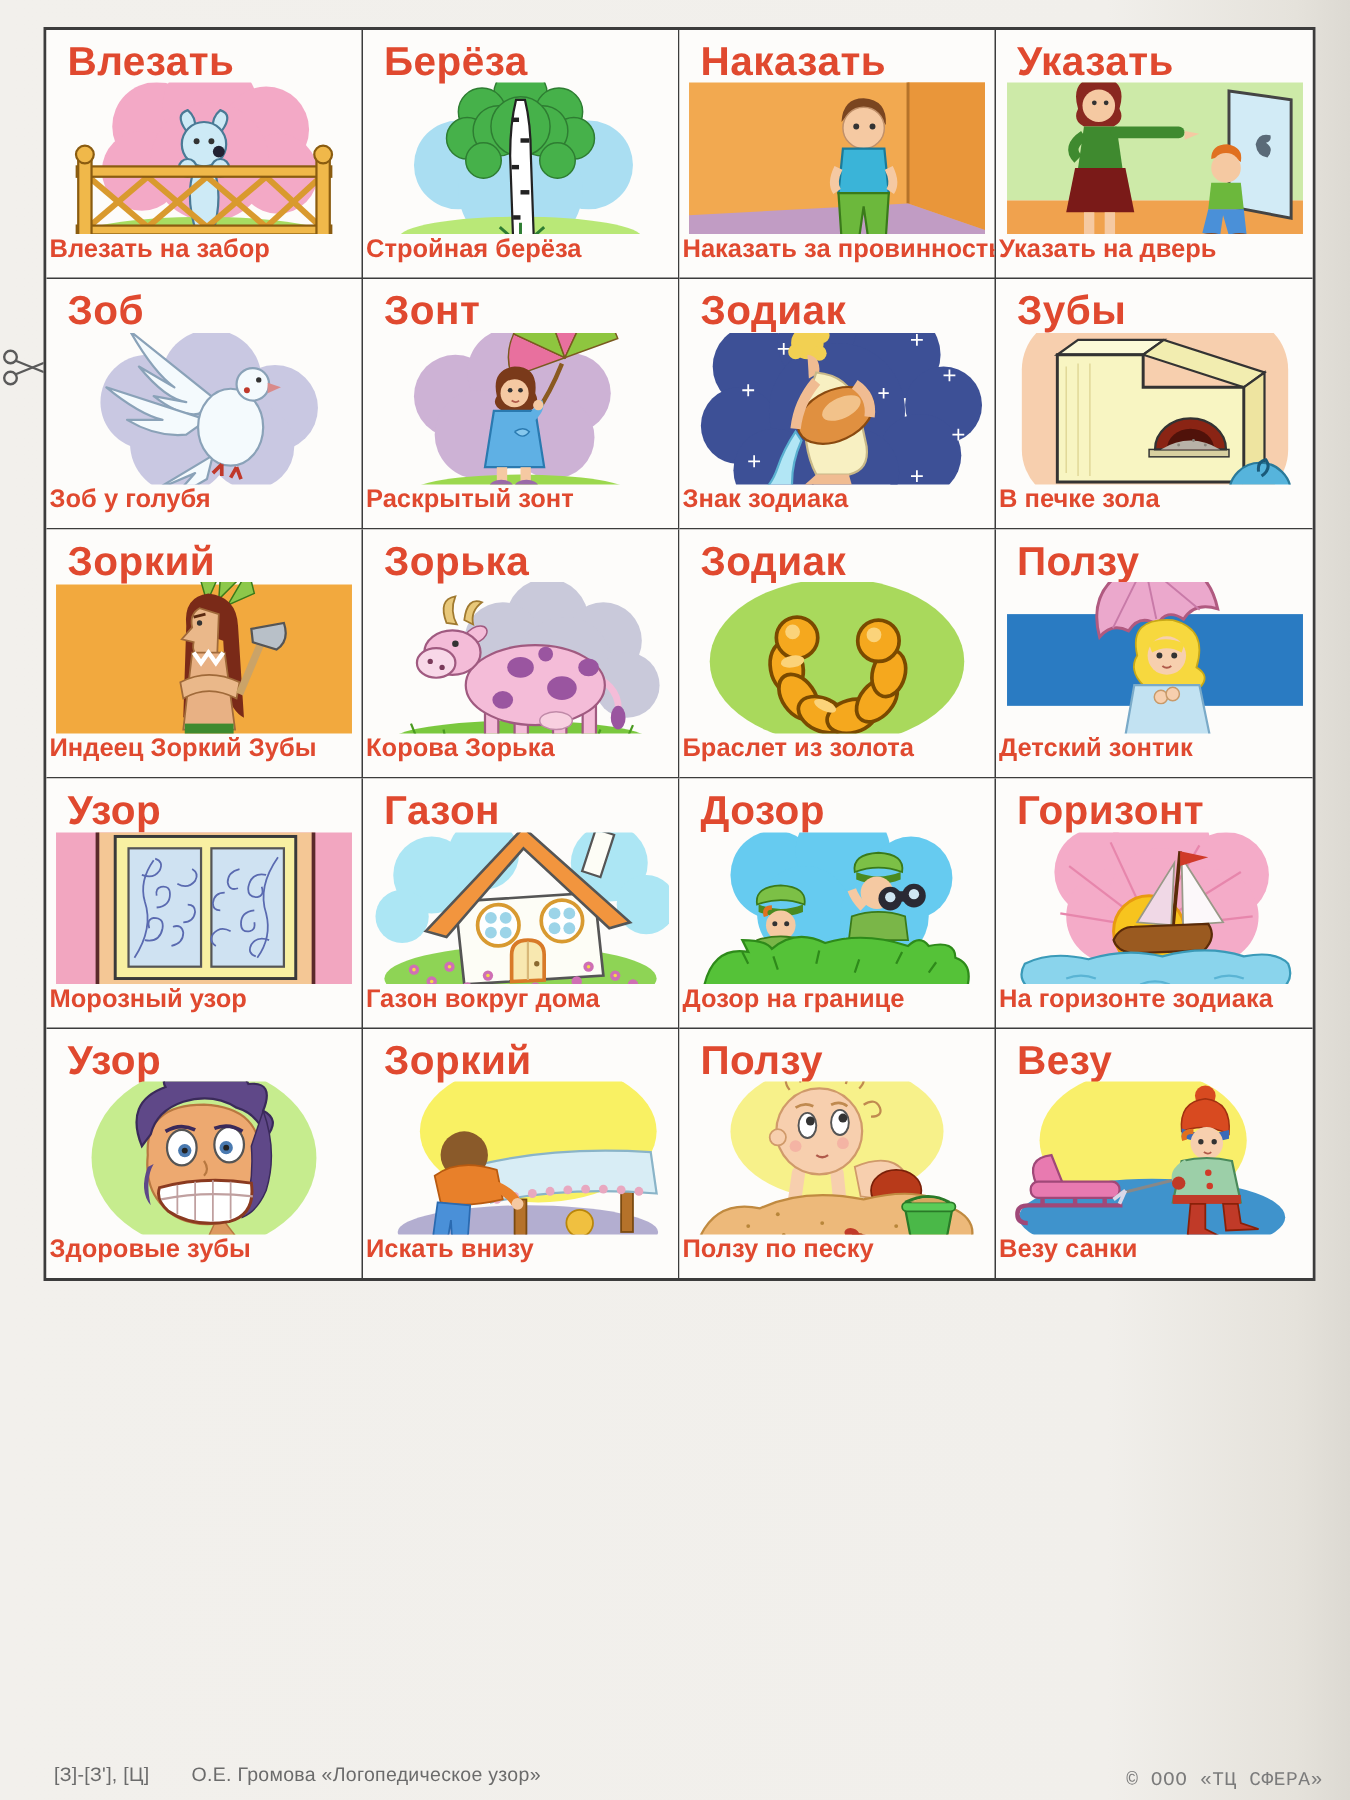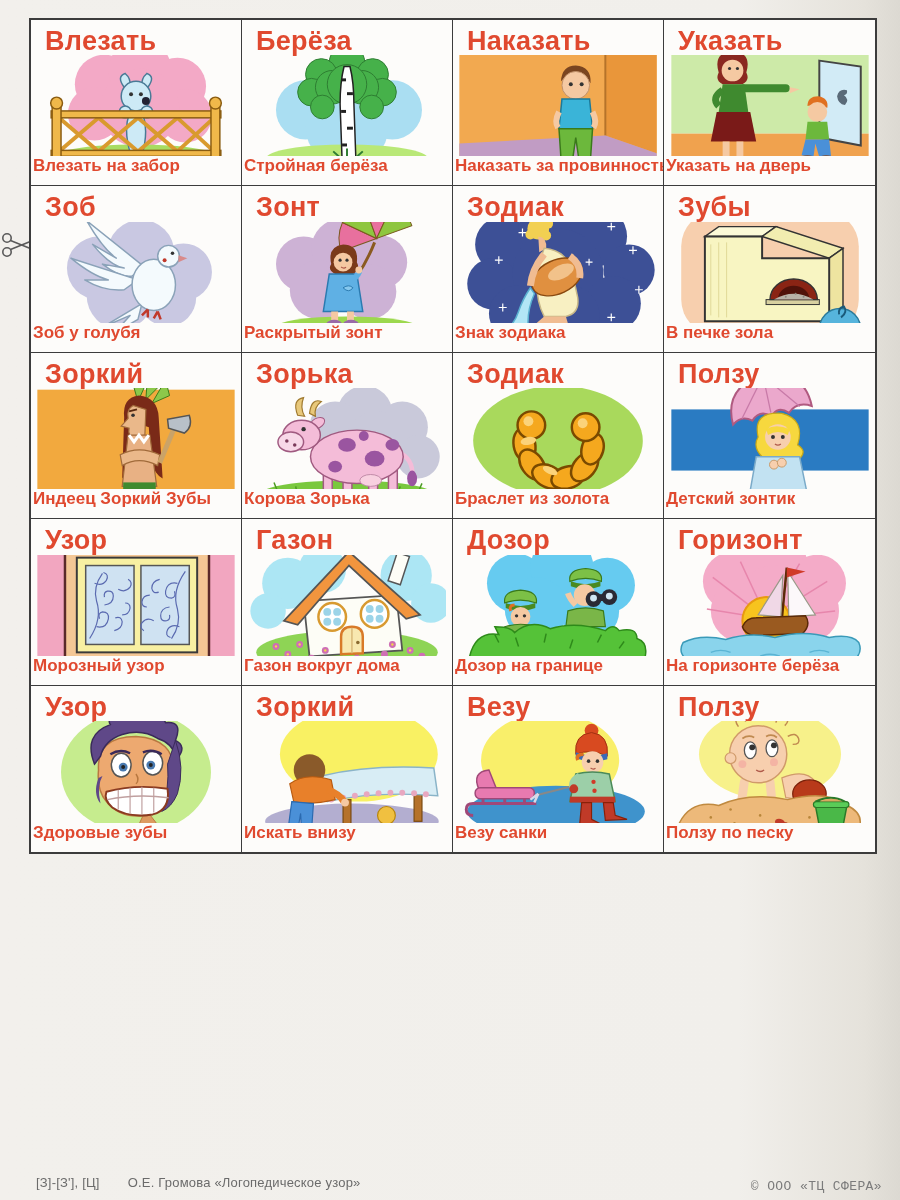--- a/index.html
+++ b/index.html
@@ -642,21 +642,21 @@
           <path d="M117 36 L136 40 L117 46 Z" fill="#d03a28"></path>
           <path d="M72 96 Q76 87 86 87 L136 85 Q142 94 133 103 L84 105 Q74 103 72 96 Z" fill="#9a5a20" stroke="#5a2a08" stroke-width="1.5"></path>
           <path d="M12 112 Q30 103 55 109 Q80 101 105 107 Q135 99 160 107 Q182 103 190 112 Q195 124 182 132 Q150 141 100 139 Q50 141 20 132 Q5 124 12 112 Z" fill="#8ad4ec" stroke="#3a9ab8" stroke-width="1.5"></path>
           <g stroke="#5ab4d4" stroke-width="1.5" fill="none">
             <path d="M40 122 q10 -4 20 0"></path>
               <path d="M90 126 q10 -4 20 0"></path>
               <path d="M140 122 q10 -4 20 0"></path>
           </g>
         </svg>
       </div>
-      <div class="card-caption">На горизонте берёза</div>
+      <div class="card-caption">На горизонте зодиака</div>
     </div>
 
     <div class="card">
       <div class="card-title">Узор</div>
       <div class="card-illo">
         <svg width="198" height="146" viewBox="0 0 200 148">
           <ellipse cx="100" cy="74" rx="76" ry="62" fill="#c6ec8e"></ellipse>
           <path d="M110 112 L130 138 L98 138 Z" fill="#dd9a60" stroke="#b87840" stroke-width="1"></path>
           <path d="M62 72 Q60 38 100 38 Q140 40 138 76 Q138 106 112 118 Q84 122 70 104 Q60 92 62 72 Z" fill="#eda970" stroke="#b87840" stroke-width="1.5"></path>
           <path d="M58 66 Q46 36 74 26 Q68 16 94 20 Q90 10 114 18 Q122 8 130 24 Q148 22 140 42 Q152 48 142 60 Q136 44 122 40 Q106 30 86 36 Q68 42 64 58 Z" fill="#5f4888" stroke="#3a2a5a" stroke-width="1.5"></path>
@@ -712,57 +712,20 @@
           <circle cx="98" cy="105" r="4" fill="#f5c9a2"></circle>
           <path d="M44 104 L66 106 L64 134 L54 134 L53 116 L50 134 L40 134 Z" fill="#4a90d8" stroke="#2a6ab0" stroke-width="1.2"></path>
           <ellipse cx="46" cy="136" rx="9" ry="4" fill="#3fae4a"></ellipse>
           <ellipse cx="60" cy="136" rx="9" ry="4" fill="#3fae4a"></ellipse>
         </svg>
       </div>
       <div class="card-caption">Искать внизу</div>
     </div>
 
     <div class="card">
-      <div class="card-title">Везу</div>
-      <div class="card-illo">
-        <svg width="198" height="146" viewBox="0 0 200 148">
-          <ellipse cx="92" cy="62" rx="70" ry="48" fill="#f9ef6a"></ellipse>
-          <ellipse cx="98" cy="114" rx="90" ry="26" fill="#3f93cc"></ellipse>
-          <g stroke="#a04878" stroke-width="3" fill="none">
-            <path d="M14 118 q-7 0 -7 -6 q0 -6 7 -6 l64 0"></path>
-            <line x1="24" y1="106" x2="24" y2="100"></line>
-              <line x1="46" y1="106" x2="46" y2="100"></line>
-              <line x1="66" y1="106" x2="66" y2="100"></line>
-          </g>
-          <path d="M20 92 Q12 74 30 72 L38 92 Z" fill="#e87ab0" stroke="#a04878" stroke-width="1.5"></path>
-          <rect x="16" y="90" width="60" height="11" rx="5" fill="#e87ab0" stroke="#a04878" stroke-width="1.5"></rect>
-          <path d="M76 98 L116 88" stroke="#888" stroke-width="2"></path>
-          <path d="M80 96 l-8 6 M80 96 l-4 9" stroke="#d8d8e8" stroke-width="2.5"></path>
-          <circle cx="134" cy="32" r="7" fill="#d84a20"></circle>
-          <path d="M118 56 Q116 36 134 34 Q152 36 150 58 Q134 50 118 56 Z" fill="#d84a20" stroke="#a03010" stroke-width="1"></path>
-          <path d="M118 54 Q134 60 150 55 L150 61 Q134 66 118 60 Z" fill="#3a6ab8"></path>
-          <path d="M120 62 Q118 56 126 56" stroke="#e07020" stroke-width="3.5" fill="none"></path>
-          <circle cx="135" cy="64" r="11" fill="#f7cfae"></circle>
-          <circle cx="131" cy="63" r="1.8" fill="#333"></circle>
-            <circle cx="140" cy="63" r="1.8" fill="#333"></circle>
-          <path d="M133 70 q3 2 5 0" stroke="#b05a4a" stroke-width="1.2" fill="none"></path>
-          <path d="M118 76 Q135 72 152 76 L158 104 L112 104 Z" fill="#9ccfa8" stroke="#4a8a5a" stroke-width="1.5"></path>
-          <circle cx="136" cy="84" r="2.2" fill="#d03a28"></circle>
-            <circle cx="137" cy="93" r="2.2" fill="#d03a28"></circle>
-          <rect x="112" y="99" width="46" height="6" fill="#c03a28"></rect>
-          <path d="M122 78 Q112 84 116 91" stroke="#9ccfa8" stroke-width="7" fill="none"></path>
-          <circle cx="116" cy="91" r="4.5" fill="#c03a28"></circle>
-          <path d="M124 105 L134 105 L134 122 L144 127 L122 127 Z" fill="#c03a28" stroke="#8a2008" stroke-width="1.2"></path>
-          <path d="M146 105 L156 105 L158 118 L170 122 L148 123 Z" fill="#c03a28" stroke="#8a2008" stroke-width="1.2"></path>
-        </svg>
-      </div>
-      <div class="card-caption">Везу санки</div>
-    </div>
-
-    <div class="card">
       <div class="card-title">Ползу</div>
       <div class="card-illo">
         <svg width="198" height="146" viewBox="0 0 200 148">
           <ellipse cx="100" cy="56" rx="72" ry="46" fill="#f7f18a"></ellipse>
           <path d="M112 80 Q136 70 146 84 Q154 94 146 104 L116 100 Z" fill="#f7cfae" stroke="#d09a6a" stroke-width="1.2"></path>
           <ellipse cx="140" cy="96" rx="17" ry="14" fill="#b83a1a" stroke="#7a2008" stroke-width="1.2"></ellipse>
           <path d="M74 84 L70 112" stroke="#f7cfae" stroke-width="9" stroke-linecap="round"></path>
           <path d="M100 84 L103 114" stroke="#f7cfae" stroke-width="9" stroke-linecap="round"></path>
           <g stroke="#c08a50" stroke-width="1.5" fill="none">
             <path d="M68 28 q-6 -8 2 -11 q7 -2 5 6"></path>
@@ -796,20 +759,57 @@
           <path d="M146 108 L178 108 L173 134 L151 134 Z" fill="#4ab848" stroke="#2a7a28" stroke-width="1.5"></path>
           <rect x="144" y="104" width="36" height="6" rx="3" fill="#5acc58" stroke="#2a7a28" stroke-width="1.2"></rect>
           <path d="M150 104 Q162 98 174 104" fill="#d8a860"></path>
           <path d="M112 126 l18 5" stroke="#c03a28" stroke-width="4" stroke-linecap="round"></path>
           <ellipse cx="110" cy="125" rx="5" ry="3.5" transform="rotate(15 110 125)" fill="#c03a28"></ellipse>
         </svg>
       </div>
       <div class="card-caption">Ползу по песку</div>
     </div>
 
+    <div class="card">
+      <div class="card-title">Везу</div>
+      <div class="card-illo">
+        <svg width="198" height="146" viewBox="0 0 200 148">
+          <ellipse cx="92" cy="62" rx="70" ry="48" fill="#f9ef6a"></ellipse>
+          <ellipse cx="98" cy="114" rx="90" ry="26" fill="#3f93cc"></ellipse>
+          <g stroke="#a04878" stroke-width="3" fill="none">
+            <path d="M14 118 q-7 0 -7 -6 q0 -6 7 -6 l64 0"></path>
+            <line x1="24" y1="106" x2="24" y2="100"></line>
+              <line x1="46" y1="106" x2="46" y2="100"></line>
+              <line x1="66" y1="106" x2="66" y2="100"></line>
+          </g>
+          <path d="M20 92 Q12 74 30 72 L38 92 Z" fill="#e87ab0" stroke="#a04878" stroke-width="1.5"></path>
+          <rect x="16" y="90" width="60" height="11" rx="5" fill="#e87ab0" stroke="#a04878" stroke-width="1.5"></rect>
+          <path d="M76 98 L116 88" stroke="#888" stroke-width="2"></path>
+          <path d="M80 96 l-8 6 M80 96 l-4 9" stroke="#d8d8e8" stroke-width="2.5"></path>
+          <circle cx="134" cy="32" r="7" fill="#d84a20"></circle>
+          <path d="M118 56 Q116 36 134 34 Q152 36 150 58 Q134 50 118 56 Z" fill="#d84a20" stroke="#a03010" stroke-width="1"></path>
+          <path d="M118 54 Q134 60 150 55 L150 61 Q134 66 118 60 Z" fill="#3a6ab8"></path>
+          <path d="M120 62 Q118 56 126 56" stroke="#e07020" stroke-width="3.5" fill="none"></path>
+          <circle cx="135" cy="64" r="11" fill="#f7cfae"></circle>
+          <circle cx="131" cy="63" r="1.8" fill="#333"></circle>
+            <circle cx="140" cy="63" r="1.8" fill="#333"></circle>
+          <path d="M133 70 q3 2 5 0" stroke="#b05a4a" stroke-width="1.2" fill="none"></path>
+          <path d="M118 76 Q135 72 152 76 L158 104 L112 104 Z" fill="#9ccfa8" stroke="#4a8a5a" stroke-width="1.5"></path>
+          <circle cx="136" cy="84" r="2.2" fill="#d03a28"></circle>
+            <circle cx="137" cy="93" r="2.2" fill="#d03a28"></circle>
+          <rect x="112" y="99" width="46" height="6" fill="#c03a28"></rect>
+          <path d="M122 78 Q112 84 116 91" stroke="#9ccfa8" stroke-width="7" fill="none"></path>
+          <circle cx="116" cy="91" r="4.5" fill="#c03a28"></circle>
+          <path d="M124 105 L134 105 L134 122 L144 127 L122 127 Z" fill="#c03a28" stroke="#8a2008" stroke-width="1.2"></path>
+          <path d="M146 105 L156 105 L158 118 L170 122 L148 123 Z" fill="#c03a28" stroke="#8a2008" stroke-width="1.2"></path>
+        </svg>
+      </div>
+      <div class="card-caption">Везу санки</div>
+    </div>
+
   </div>
 
   <div class="footer-left">
     <span class="sounds">[З]-[З'], [Ц]</span><span>О.Е. Громова «Логопедическое узор»</span>
   </div>
   <div class="footer-right">© ООО «ТЦ СФЕРА»</div>
 
 </div>
 
 </body></html>

